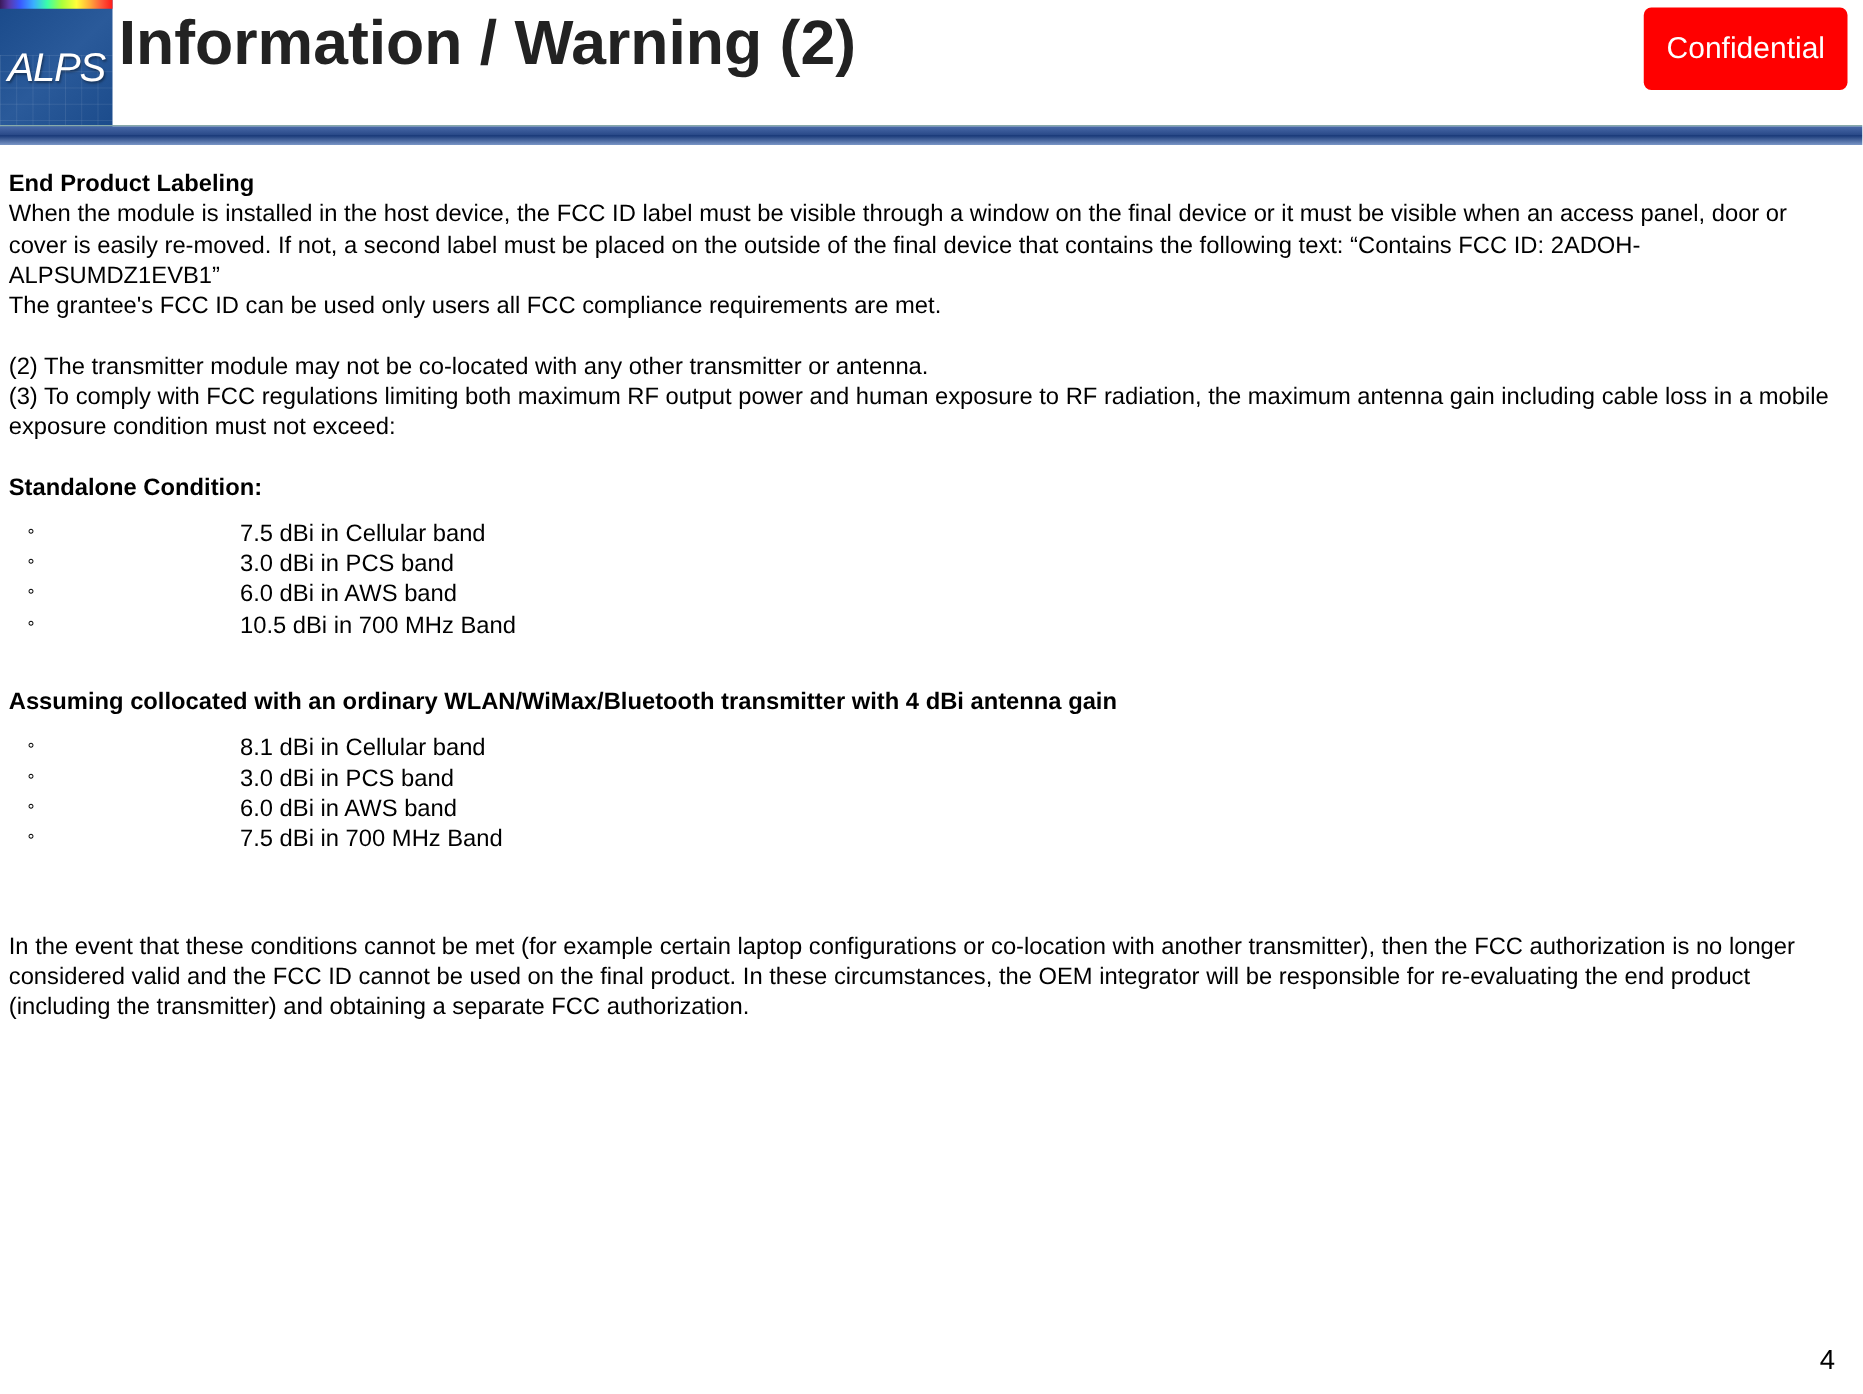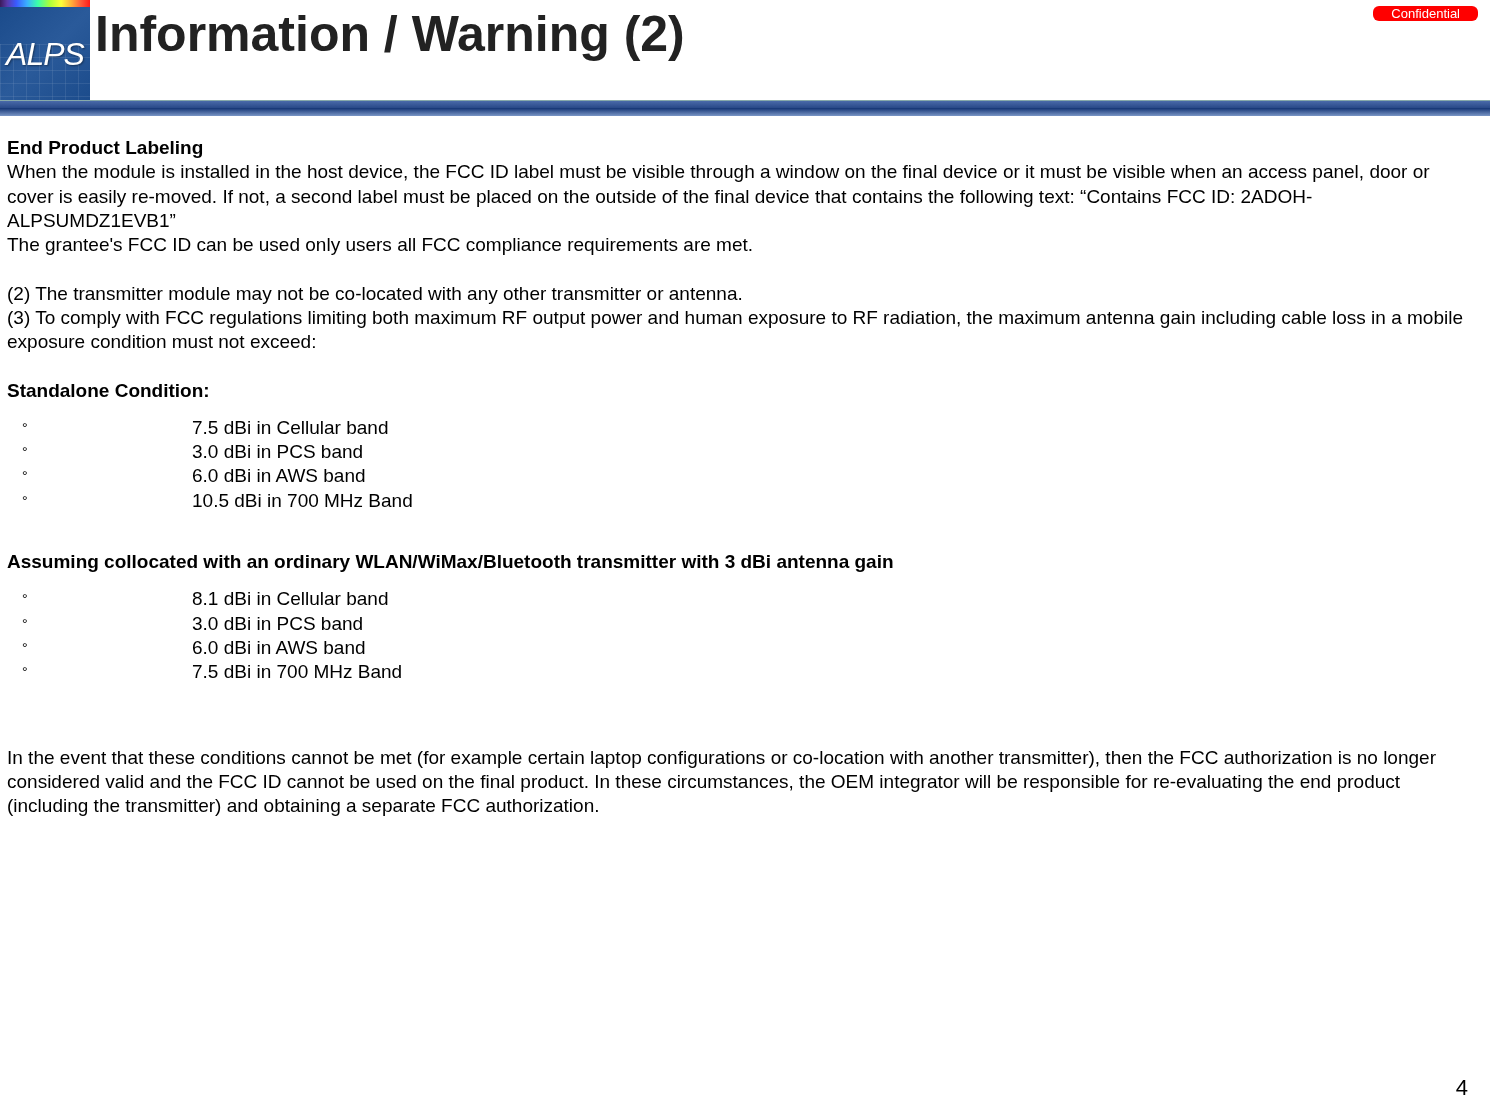--- a/index.html
+++ b/index.html
@@ -69,23 +69,23 @@
       font-weight: 700;
       color: #222;
       letter-spacing: 0px;
     }
     .badge {
       position: absolute;
       right: 12px;
       top: 6px;
       background: #ff0000;
       color: #fff;
-      padding: 0 18px;
+      padding: 19px 18px;
       border-radius: 6px;
-      font-size: 13px;
+      font-size: 24px;
     }
     .header-bar {
       position: absolute;
       top: 100px;
       left: 0;
       right: 0;
       height: 16px;
       background: linear-gradient(180deg, #4a6aa9 0%, #2a4a89 45%, #1a3a79 50%, #7a96c6 100%);
       border-top: 1px solid #8aa;
     }
@@ -162,21 +162,21 @@
     <li>
         <span>6.0 dBi in AWS band</span>
       </li>
     <li>
         <span>10.5 dBi in 700 MHz Band</span>
       </li>
   </ul>
 
   <div class="spacer"></div>
 
-  <p class="heading">Assuming collocated with an ordinary WLAN/WiMax/Bluetooth transmitter with 3 dBi antenna gain</p>
+  <p class="heading">Assuming collocated with an ordinary WLAN/WiMax/Bluetooth transmitter with 4 dBi antenna gain</p>
   <ul class="bullet-list">
     <li>
         <span>8.1 dBi in Cellular band</span>
       </li>
     <li>
         <span>3.0 dBi in PCS band</span>
       </li>
     <li>
         <span>6.0 dBi in AWS band</span>
       </li>

